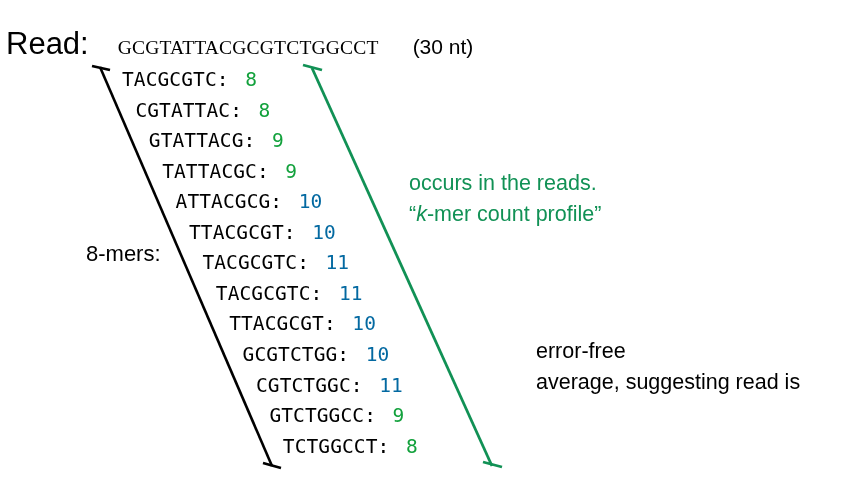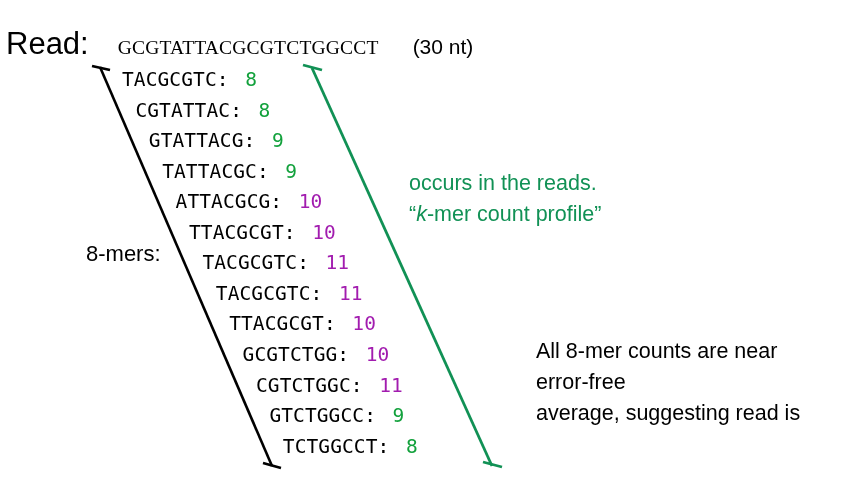--- a/index.html
+++ b/index.html
@@ -81,21 +81,21 @@
     position: absolute;
     white-space: nowrap;
     font-family: "DejaVu Sans Mono", "Liberation Mono", monospace;
     font-size: 19.5px;
     line-height: 26px;
     letter-spacing: 0.1px;
   }
   .kmer-seq { color: #000000; }
   .kmer-colon { color: #000000; }
   .kmer-count {
-    color: #a21caf;
+    color: #0369a1;
     margin-left: 0.85em;
   }
   .kmer-count.low { color: #12a13c; }
 
   
   #brackets {
     position: absolute;
     left: 0;
     top: 0;
     width: 867px;
@@ -169,18 +169,17 @@
       <line x1="483" y1="462" x2="502" y2="467"></line>
     </g>
   </svg>
 
   <div id="green-note">
     <div>occurs in the reads.</div>
     <div><span>“</span><span class="kital">k</span><span>-mer count profile”</span></div>
   </div>
 
   <div id="black-note">
-    <div>All 8-mer counts are near</div>
     <div>error-free</div>
     <div>average, suggesting read is</div>
   </div>
 
 </div>
 
 </body></html>

